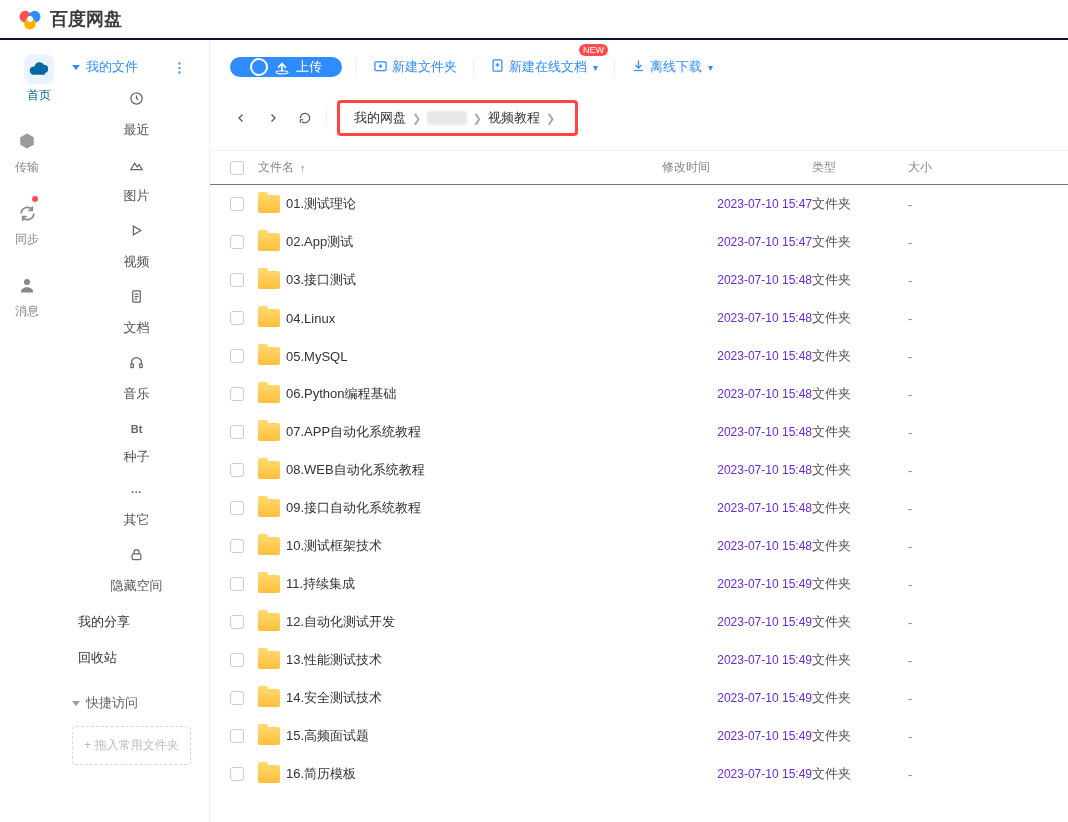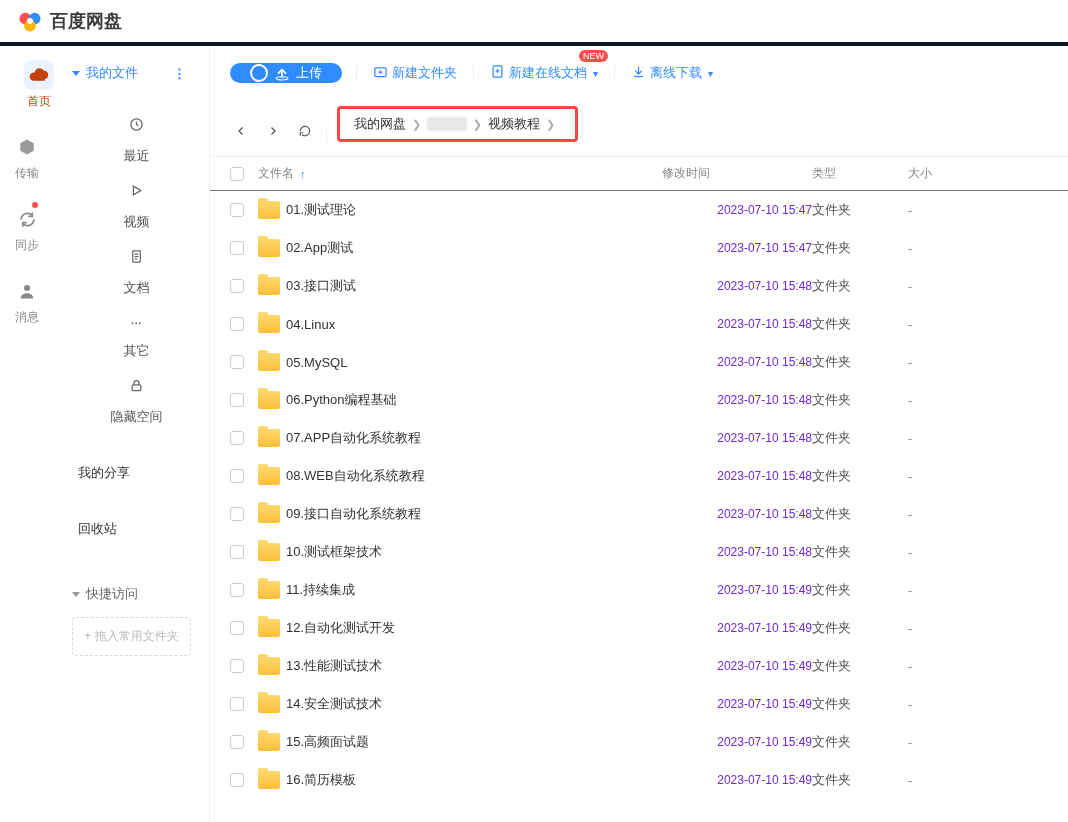--- a/index.html
+++ b/index.html
@@ -1,36 +1,36 @@
 <!DOCTYPE html>
 <html><head>
 <meta charset="utf-8">
 <style>
 * { margin: 0; padding: 0; box-sizing: border-box; }
 body { font-family: "Microsoft YaHei", "PingFang SC", Arial, sans-serif; font-size: 13px; background: #fff; color: #333; width: 1068px; height: 822px; overflow: hidden; }
 .app { display: flex; flex-direction: column; height: 100%; }
 
 
-.hdr { display: flex; align-items: center; padding: 8px 16px; border-bottom: 4px solid #0f172a; height: 46px; }
+.hdr { display: flex; align-items: center; padding: 8px 16px; border-bottom: 2px solid #0f172a; height: 40px; }
 .logo { display: flex; align-items: center; gap: 6px; font-weight: bold; font-size: 18px; color: #3b3b3b; }
 .logo svg { width: 28px; height: 28px; }
 
 
 .body { display: flex; flex: 1; overflow: hidden; }
 
 
 .rail { width: 54px; display: flex; flex-direction: column; align-items: center; padding: 14px 0; gap: 22px; }
 .rail-item { display: flex; flex-direction: column; align-items: center; gap: 3px; cursor: pointer; color: #888; font-size: 12px; position: relative;}
-.rail-item.active { color: #c2410c; margin-left: 24px; }
+.rail-item.active { color: #0369a1; margin-left: 24px; }
 .rail-item .ico { width: 30px; height: 30px; display: flex; align-items: center; justify-content: center; border-radius: 8px; font-size: 18px;}
 .rail-item.active .ico { background: #eaf3ff; }
 .rail-item .dot { position:absolute; top:-2px; right:4px; width:6px;height:6px;background:#ff4d4f;border-radius:50%; }
 
 
-.sidebar { width: 156px; border-right: 1px solid #f0f0f0; padding: 12px 8px; display:flex; flex-direction:column; gap:20px;}
+.sidebar { width: 156px; border-right: 1px solid #f0f0f0; padding: 12px 8px; display:flex; flex-direction:column; gap:0;}
 .sb-group-head { display:flex; align-items:center; justify-content:space-between; padding: 6px 10px; color:#2f8cff; cursor:pointer;}
 .sb-group-head .left { display:flex; align-items:center; gap:6px; font-weight:500;}
 .caret { width:0;height:0;border-left:4px solid transparent;border-right:4px solid transparent;border-top:5px solid #2f8cff; }
 .more-dots { color:#2f8cff; font-weight:bold; letter-spacing:1px; padding:0 4px;}
 .sb-item { display:flex; align-items:center; gap:12px; padding: 9px 10px 9px 20px; color:#555; cursor:pointer; border-radius:4px; font-size:13px;flex-direction:column;}
 .sb-item .sico { width:16px; text-align:center; color:#666;}
 .sb-plain { padding:9px 10px 9px 16px; color:#333; cursor:pointer; }
 .sb-section { margin-top:12px;}
 .drop-hint { margin:8px 10px; padding:10px; border:1px dashed #d9d9d9; border-radius:4px; color:#bbb; font-size:12px; text-align:center;}
 
@@ -40,21 +40,21 @@
 .btn-upload { display:flex; align-items:center; gap:6px; background:#2f8cff; color:#fff; border:none; padding:1px 20px; border-radius:20px; font-size:13px; cursor:pointer; }
 .btn-upload::before { content:""; width:14px; height:14px; border:2px solid #fff; border-radius:50%; background:transparent; position:relative;}
 .btn-upload .up-ico { display:flex; align-items:center;}
 .tool-link { display:flex; align-items:center; gap:4px; color:#2f8cff; cursor:pointer; font-size:13px; position:relative; padding:4px 2px;}
 .tool-link .tico { font-size:14px;}
 .new-badge { position:absolute; top:-10px; right:-8px; background:#ff4d4f; color:#fff; font-size:9px; padding:1px 4px; border-radius:6px; }
 .divider { width:1px; height:16px; background:#eee; }
 .caret-sm { font-size:10px; margin-left:2px;}
 
 
-.navrow { display:flex; align-items:flex-end; padding: 6px 20px 14px 20px; gap:10px; }
+.navrow { display:flex; align-items:center; padding: 6px 20px 14px 20px; gap:10px; }
 .nav-btn { width:22px; height:22px; display:flex; align-items:center; justify-content:center; cursor:pointer; color:#666; border-radius:4px;}
 .refresh-ico { font-size:14px; }
 .bc-wrap { display:flex; align-items:center; border:3px solid #ff4444; border-radius:4px; padding:6px 14px; }
 .bc-item { display:flex; align-items:center; cursor:pointer; color:#333; font-size:13px;}
 .bc-sep { margin:0 6px; color:#aaa; font-size:11px;}
 .bc-blur { background:#e8e8e8; color:#e8e8e8; border-radius:3px; padding:0 18px; height:14px; filter:blur(1px);}
 
 
 .tbl-head { display:flex; align-items:center; padding:8px 20px; border-top:1px solid #f0f0f0; border-bottom:1px solid #737373; color:#888; font-size:12px;}
 .col-check { width:28px; display:flex; align-items:center;}
@@ -143,30 +143,48 @@
       <div id="sb-items">
           <div class="sb-item">
             <span class="sico"><svg width="15" height="15" viewBox="0 0 24 24" fill="none" stroke="#666" stroke-width="2">
                 <circle cx="12" cy="12" r="9"></circle>
                 <path d="M12 7v5l3 2"></path>
               </svg></span>
             <span>最近</span>
           </div>
           <div class="sb-item">
             <span class="sico"><svg width="15" height="15" viewBox="0 0 24 24" fill="none" stroke="#666" stroke-width="2">
+                <path d="M3 20l6-10 4 6 3-4 5 8H3z"></path>
+              </svg></span>
+            <span>图片</span>
+          </div>
+          <div class="sb-item">
+            <span class="sico"><svg width="15" height="15" viewBox="0 0 24 24" fill="none" stroke="#666" stroke-width="2">
                 <polygon points="7,5 19,12 7,19"></polygon>
               </svg></span>
             <span>视频</span>
           </div>
           <div class="sb-item">
             <span class="sico"><svg width="15" height="15" viewBox="0 0 24 24" fill="none" stroke="#666" stroke-width="2">
                 <rect x="6" y="3" width="12" height="18" rx="1"></rect>
                 <path d="M9 8h6M9 12h6M9 16h4"></path>
               </svg></span>
             <span>文档</span>
+          </div>
+          <div class="sb-item">
+            <span class="sico"><svg width="15" height="15" viewBox="0 0 24 24" fill="none" stroke="#666" stroke-width="2">
+                <path d="M4 14v-2a8 8 0 0 1 16 0v2"></path>
+                <rect x="3" y="14" width="4" height="6" rx="1"></rect>
+                <rect x="17" y="14" width="4" height="6" rx="1"></rect>
+              </svg></span>
+            <span>音乐</span>
+          </div>
+          <div class="sb-item">
+            <span class="sico"><span style="font-size:11px;font-weight:bold;color:#666">Bt</span></span>
+            <span>种子</span>
           </div>
           <div class="sb-item">
             <span class="sico"><span style="font-size:11px;font-weight:bold;color:#666">···</span></span>
             <span>其它</span>
           </div>
           <div class="sb-item">
             <span class="sico"><svg width="15" height="15" viewBox="0 0 24 24" fill="none" stroke="#666" stroke-width="2">
                 <rect x="5" y="11" width="14" height="9" rx="2"></rect>
                 <path d="M8 11V8a4 4 0 0 1 8 0v3"></path>
               </svg></span>

